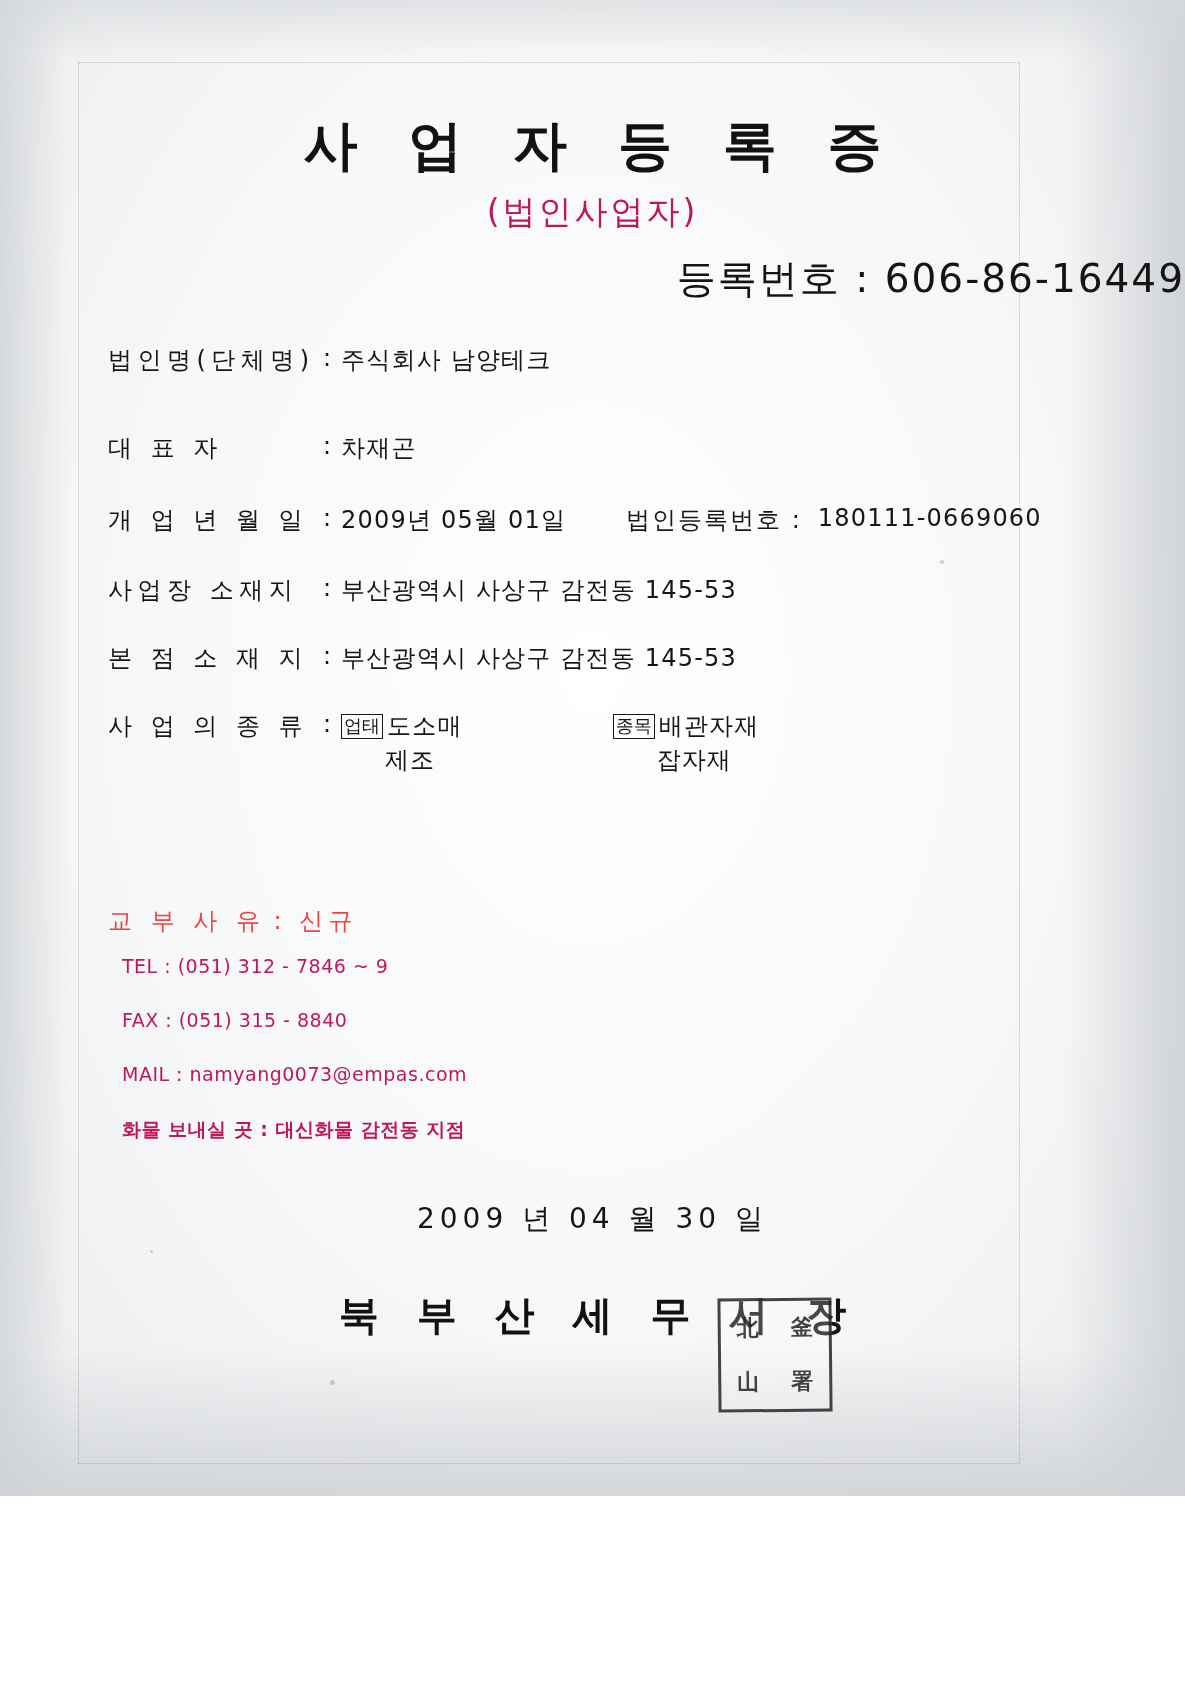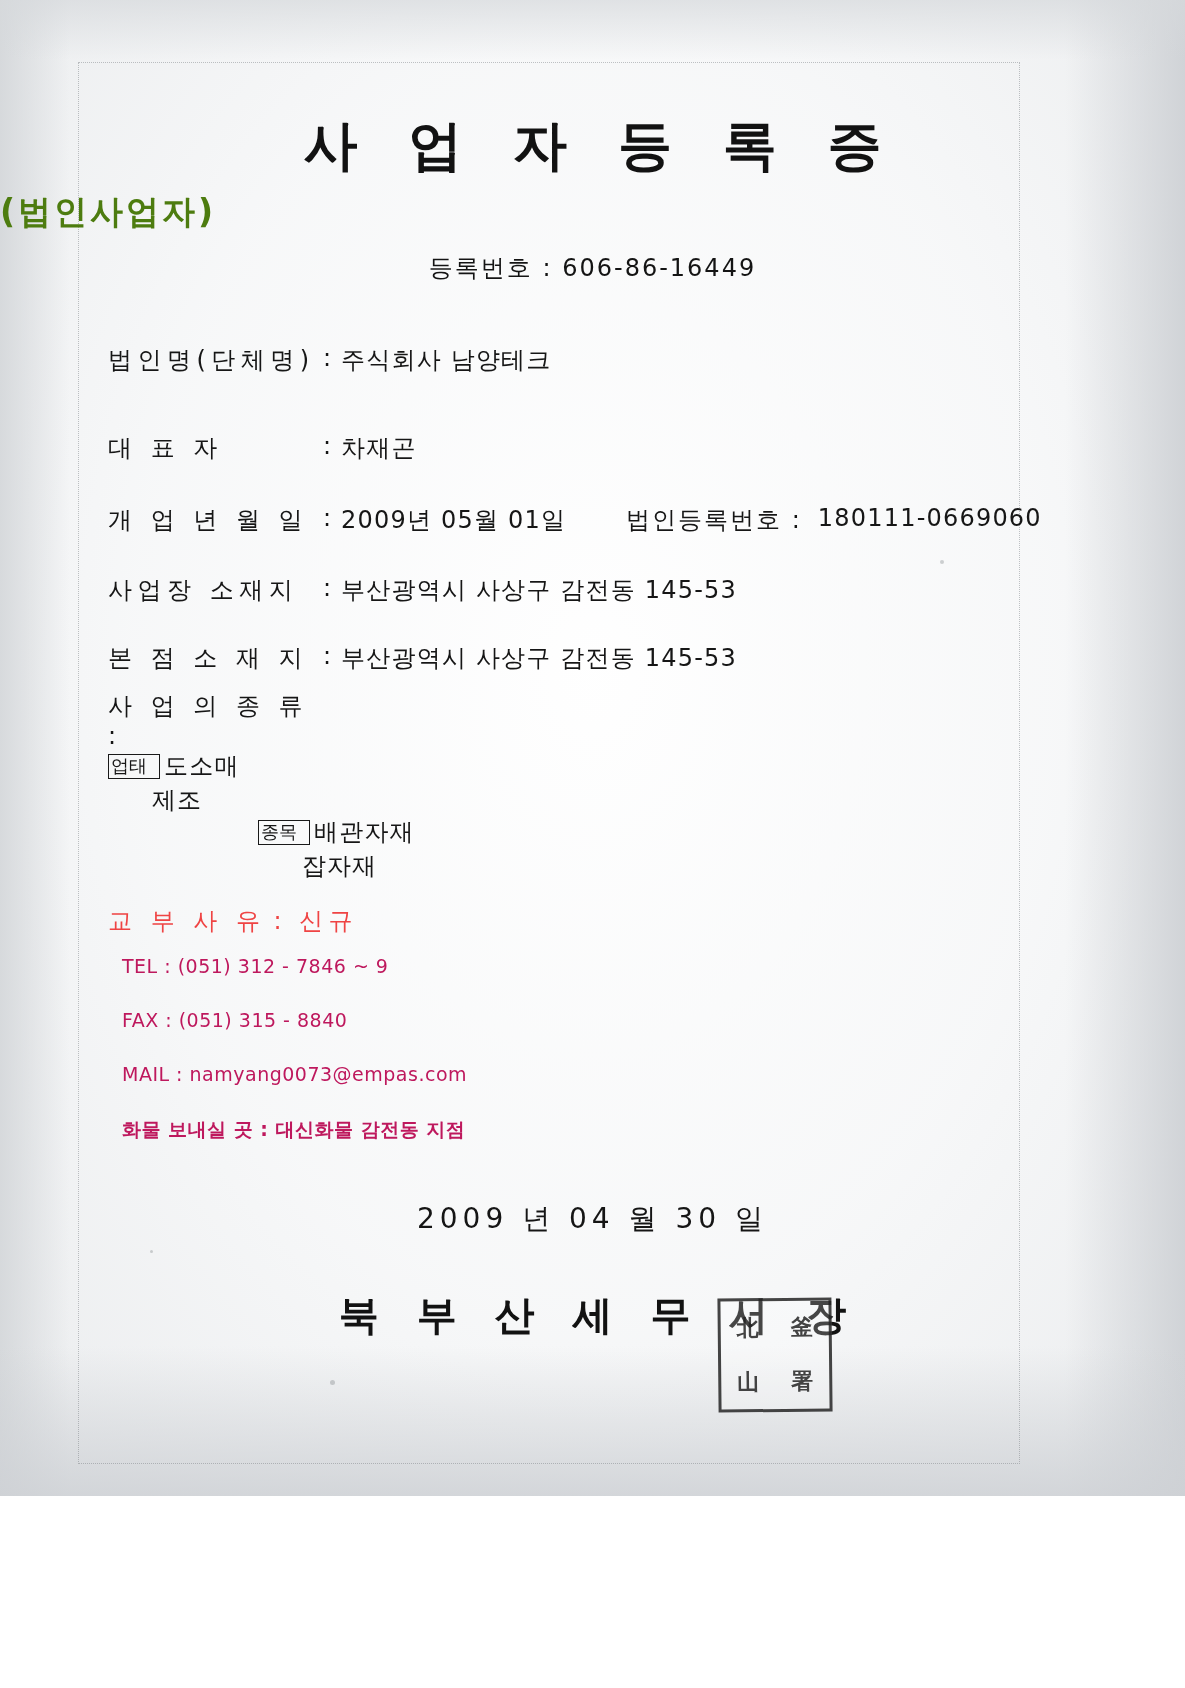--- a/index.html
+++ b/index.html
@@ -75,31 +75,31 @@
     font-size: 54px;
     font-weight: 700;
     letter-spacing: 16px;
     text-indent: 16px;
     color: #121212;
   }
   .subtitle {
     position: absolute;
     left: 0; right: 0;
     top: 190px;
+    text-align: center;
     font-size: 33px;
     letter-spacing: 3px;
-    color: #4d7c0f;
-    font-weight: bold;
+    color: #be185d;
   }
   .regno {
     position: absolute;
     left: 0; right: 0;
     top: 252px;
-    text-align: center;
-    font-size: 24px;
+    text-align: right;
+    font-size: 39px;
     letter-spacing: 2px;
     color: #141414;
   }
 
   
   .row {
     position: absolute;
     left: 108px;
     right: 70px;
     display: flex;
@@ -126,27 +126,27 @@
   .inline-label {
     letter-spacing: 2px;
     margin-left: 60px;
   }
 
   .r1 { top: 344px; }
   .r2 { top: 432px; }
   .r3 { top: 504px; }
   .r4 { top: 574px; }
   .r5 { top: 642px; }
-  .r6 { top: 690px; flex-direction: column; }
+  .r6 { top: 710px; }
 
   
   .boxed {
     display: inline-block;
     border: 1.6px solid #191919;
-    padding: 0px 12px 1px 2px;
+    padding: 0px 2px 1px 2px;
     font-size: 18px;
     line-height: 22px;
     letter-spacing: 0px;
     vertical-align: 2px;
     margin-right: 4px;
   }
   .biz-col {
     display: inline-block;
     vertical-align: top;
   }

